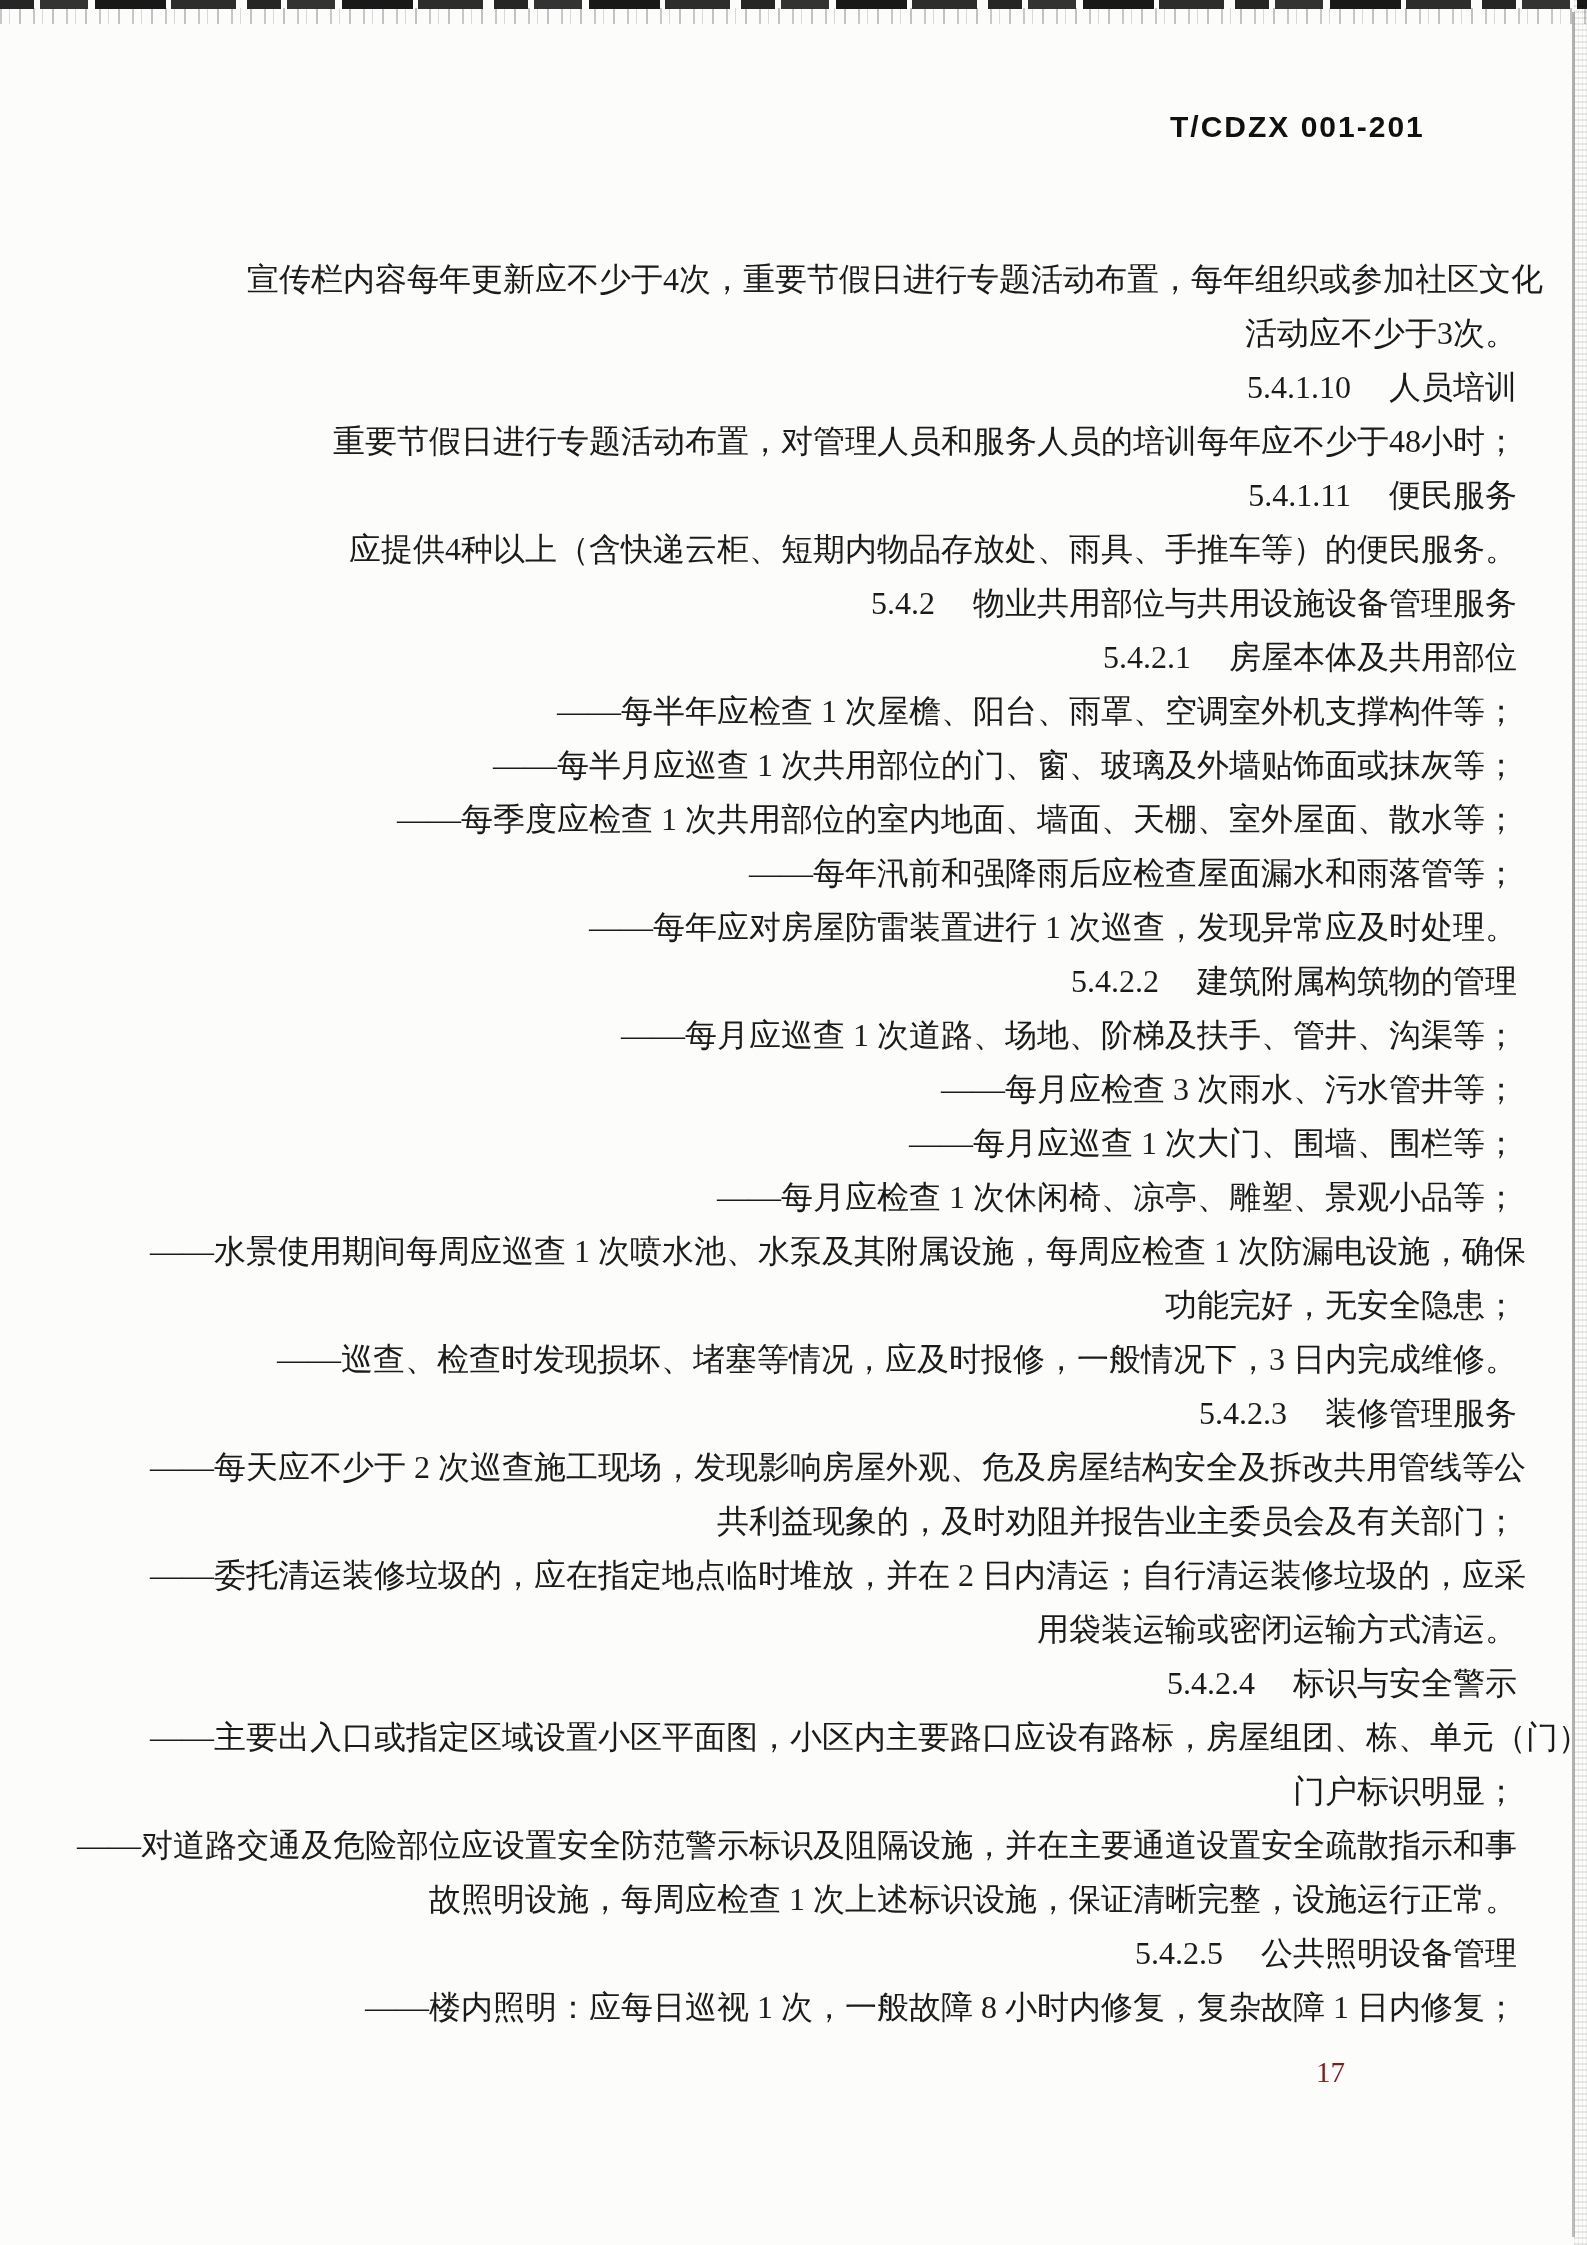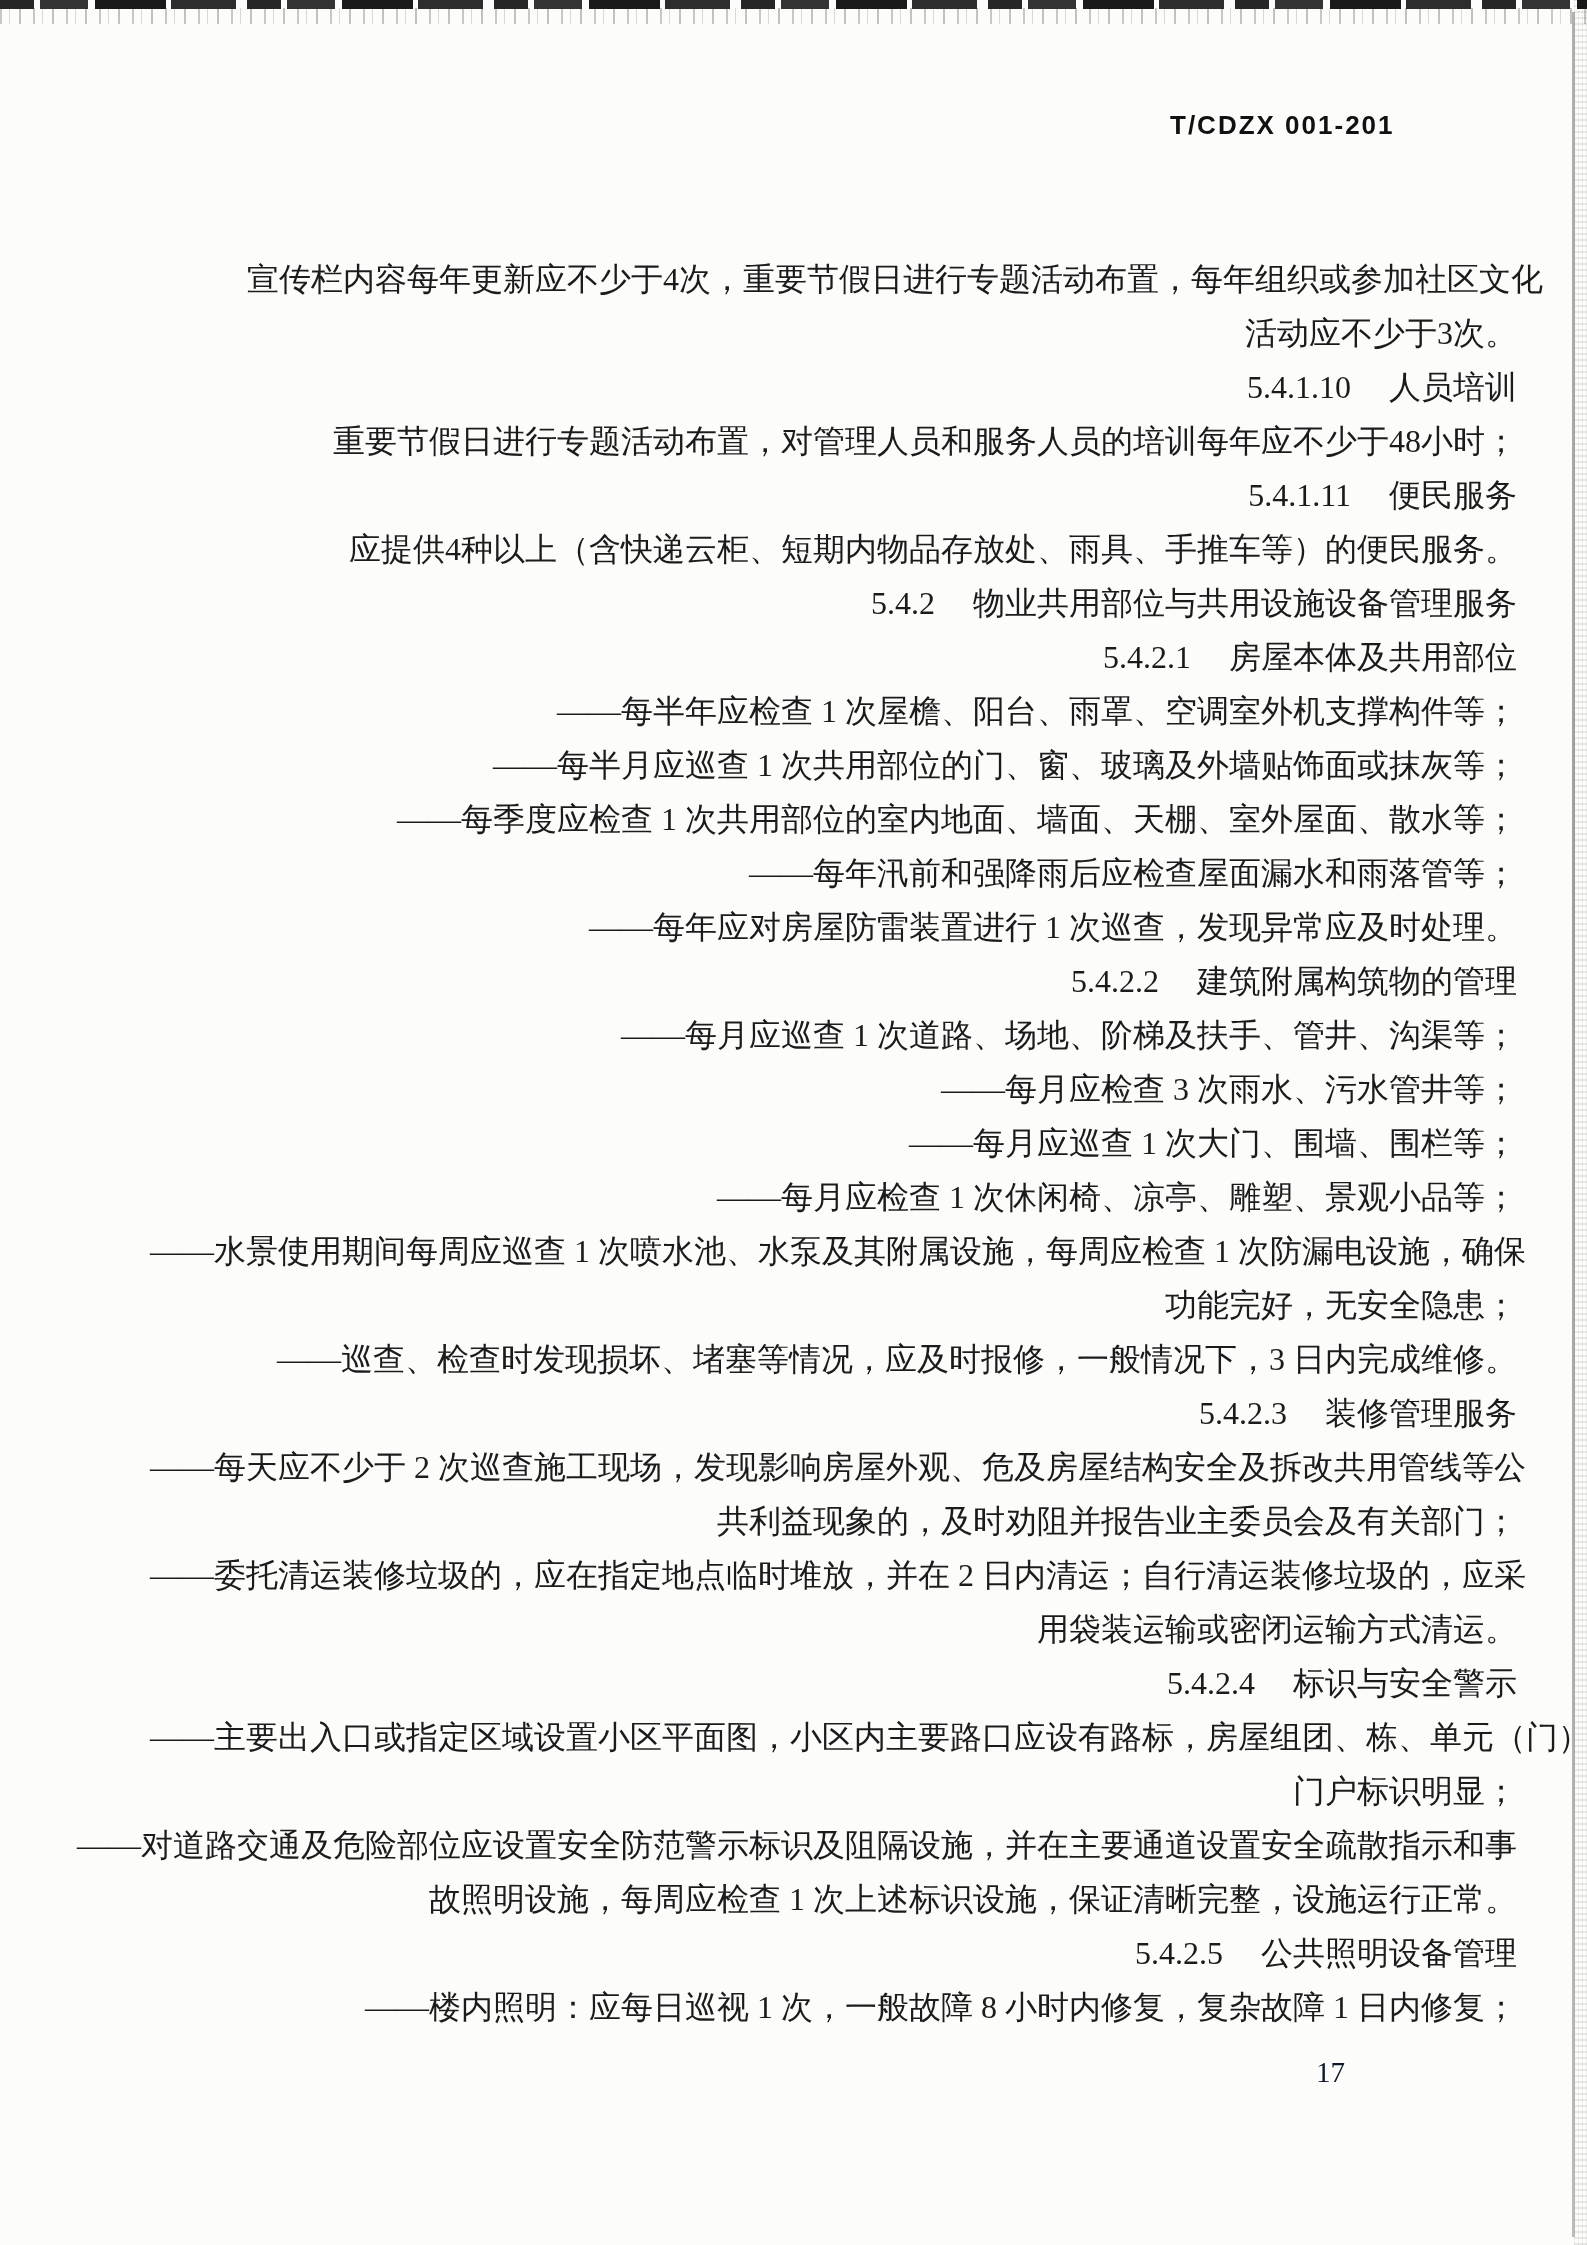--- a/index.html
+++ b/index.html
@@ -40,26 +40,26 @@
     position:absolute; top:0; right:0; width:13px; height:100%;
     background:
       repeating-linear-gradient(0deg, rgba(0,0,0,.16) 0 2px, rgba(0,0,0,0) 2px 6px),
       repeating-linear-gradient(90deg, rgba(0,0,0,.10) 0 1px, rgba(0,0,0,0) 1px 4px);
     opacity:.5;
   }
   
   .doc-code {
     position:absolute; top:110px; left:1170px;
     font-family:"Liberation Sans","DejaVu Sans",sans-serif;
-    font-size:26px; font-weight:700; letter-spacing:2px; color:#111;
+    font-size:30px; font-weight:700; letter-spacing:2px; color:#111;
     white-space:nowrap;
   }
   .page-number {
     position:absolute; top:2056px; left:1316px;
-    font-size:29px; color:#0f172a;
+    font-size:29px; color:#7f1d1d;
   }
   
   .body-text { position:absolute; top:252px; left:0; right:70px;text-align:right; }
   .ln {
     height:54px; line-height:54px;
     font-size:32px;
     margin-left:190px;
     white-space:nowrap;
   }
   .p1   { text-indent:57px; }

